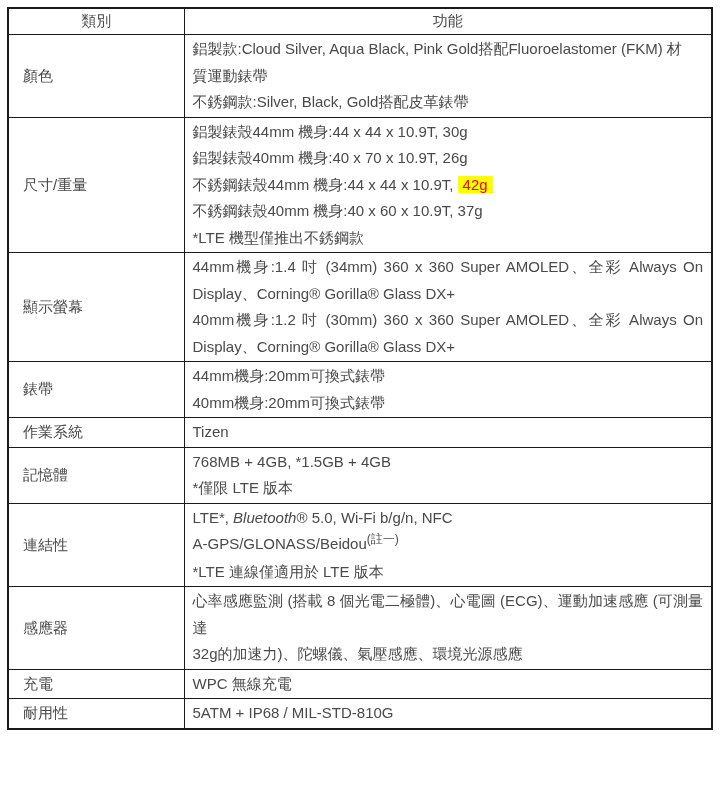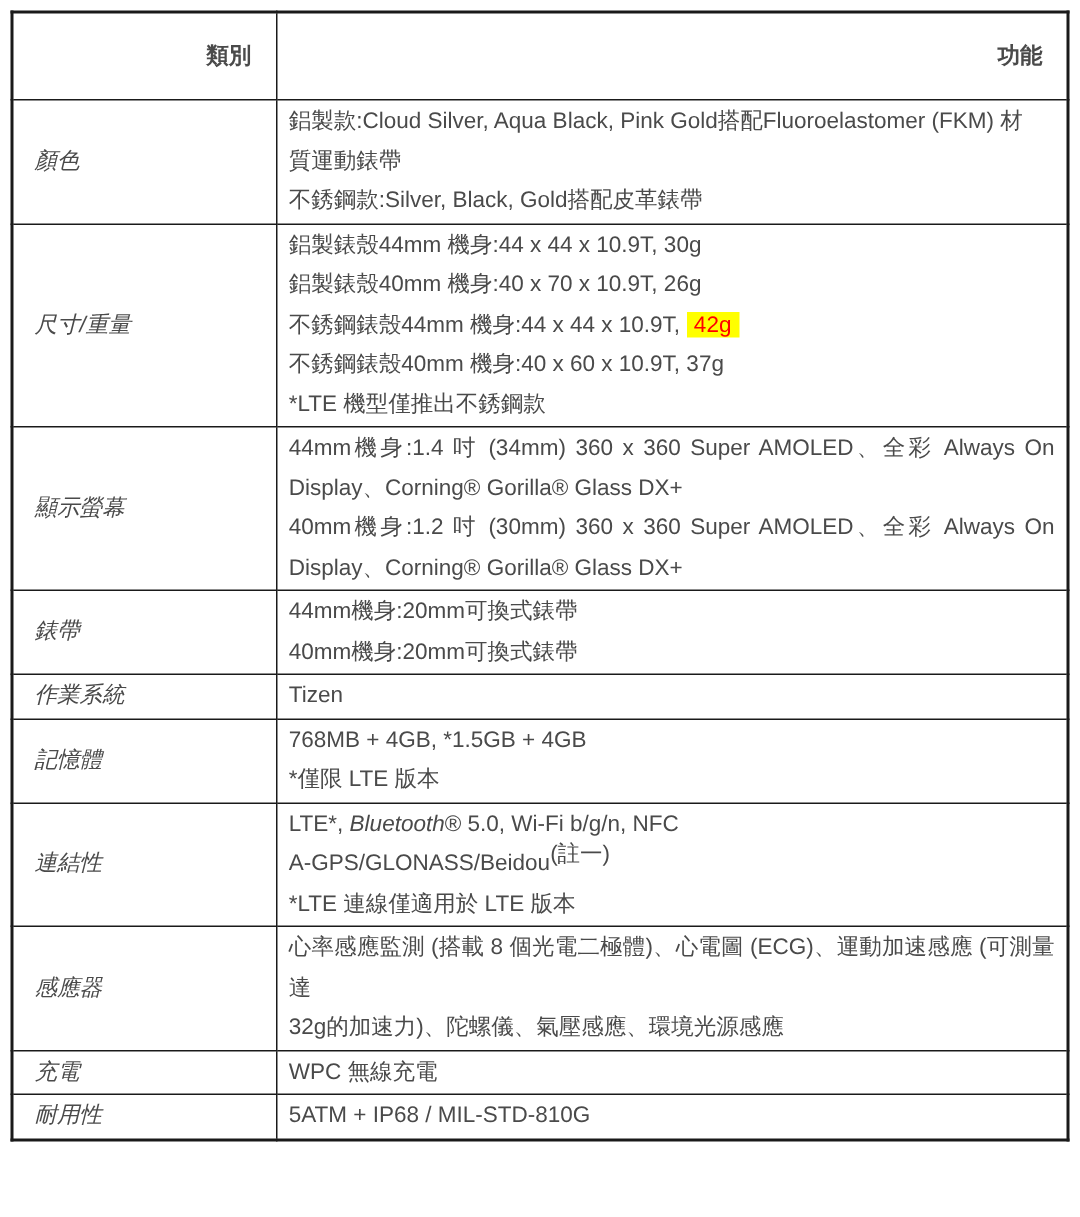--- a/index.html
+++ b/index.html
@@ -25,50 +25,49 @@
     color: #4a4a4a;
     border: 2px solid #1a1a1a;
   }
   table.spec th,
   table.spec td {
     border: 1px solid #1a1a1a;
     vertical-align: middle;
   }
   table.spec th {
     height: 25px;
-    font-weight: bold;
-    text-align: right;
-    padding: 16px;
+    font-weight: normal;
+    text-align: center;
+    padding: 0;
   }
   col.c-cat { width: 176px; }
   td.cat {
     padding: 1px 6px 1px 14px;
     line-height: 26.5px;
-    font-style: italic;
   }
   td.val {
     padding: 1px 8px;
   }
   td.val .line {
     line-height: 26.5px;
     white-space: nowrap;
   }
   td.val .line.justify {
     white-space: normal;
     text-align: justify;
     text-align-last: justify;
   }
   .hl {
     background: var(--hl-bg, #ffff00);
     color: var(--hl-fg, #ff0000);
     padding: 0 5px;
   }
   .it { font-style: italic; }
   .sup {
-    font-size: 15px;
+    font-size: 12px;
     position: relative;
     top: -6px;
   }
 </style>
 </head>
 <body>
 
 <div class="spec-wrap">
   <table class="spec">
     <colgroup>

